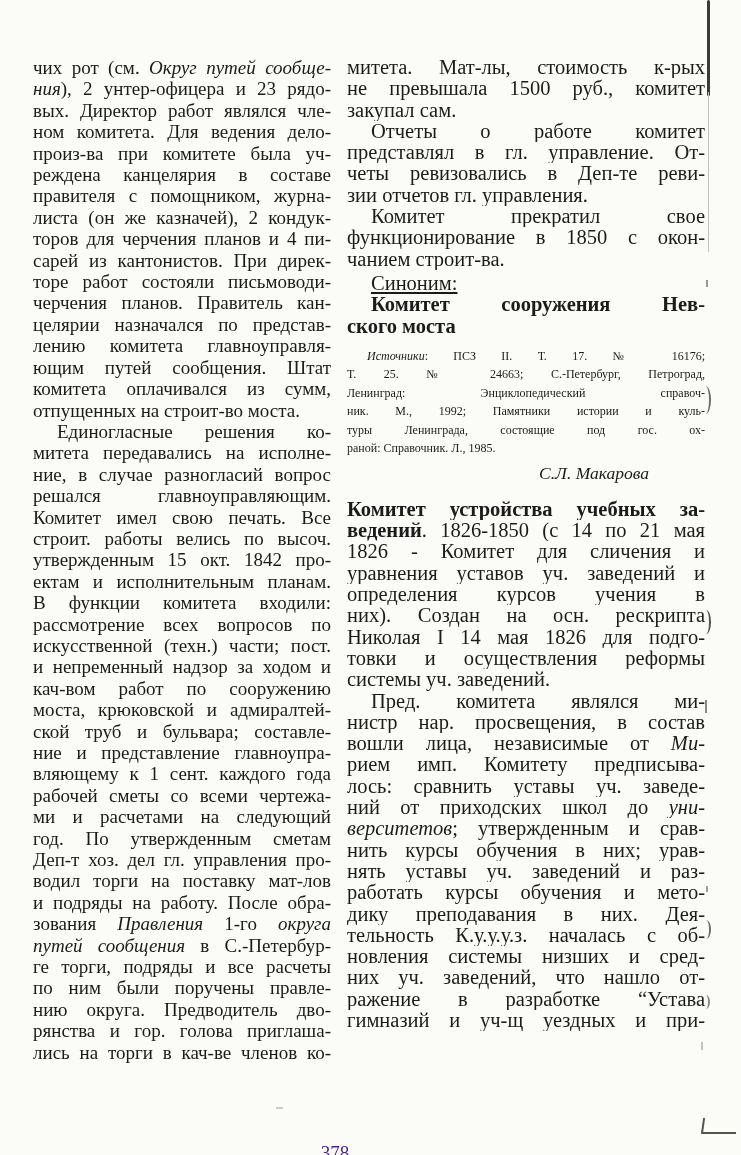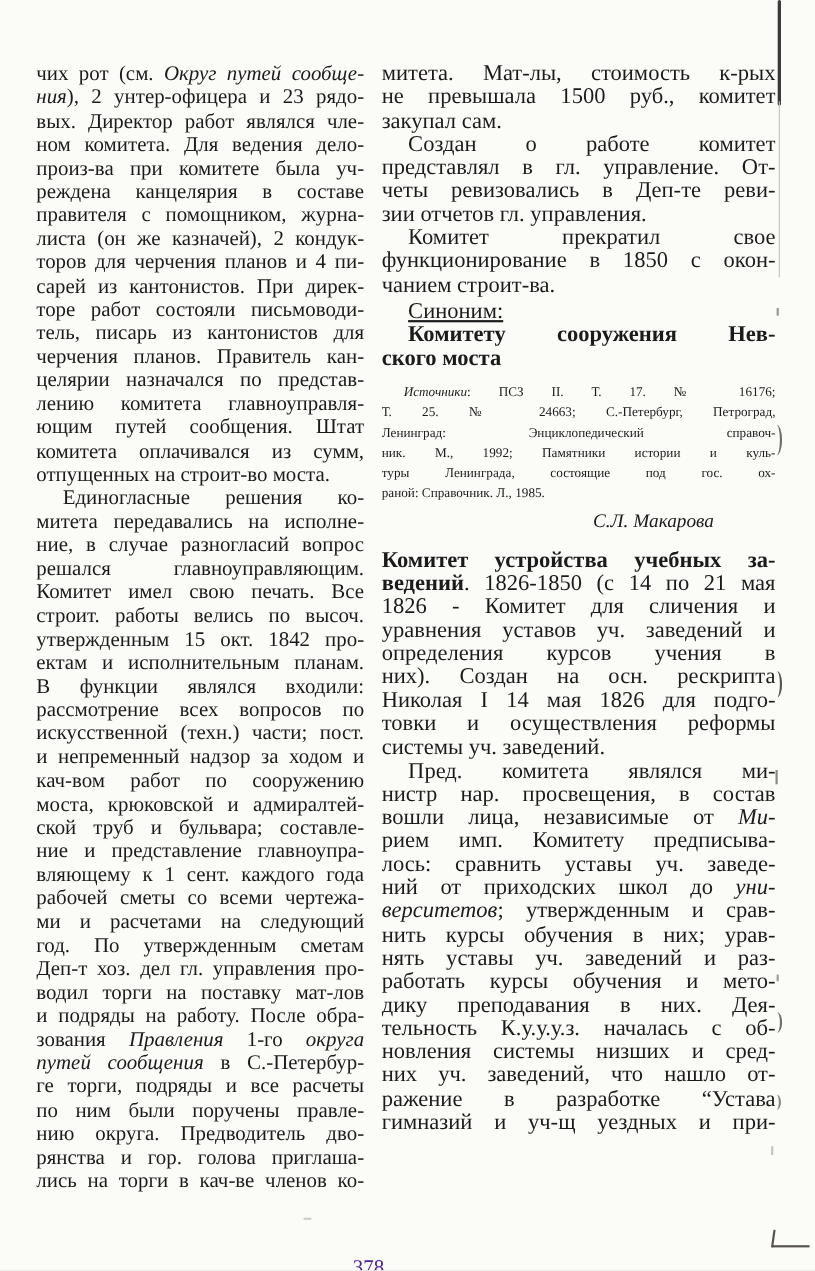--- a/index.html
+++ b/index.html
@@ -65,38 +65,37 @@
         <div class="line"><span class="i">ния</span><span>), 2 унтер-офицера и 23 рядо-</span></div>
         <div class="line"><span>вых. Директор работ являлся чле-</span></div>
         <div class="line"><span>ном комитета. Для ведения дело-</span></div>
         <div class="line"><span>произ-ва при комитете была уч-</span></div>
         <div class="line"><span>реждена канцелярия в составе</span></div>
         <div class="line"><span>правителя с помощником, журна-</span></div>
         <div class="line"><span>листа (он же казначей), 2 кондук-</span></div>
         <div class="line"><span>торов для черчения планов и 4 пи-</span></div>
         <div class="line"><span>сарей из кантонистов. При дирек-</span></div>
         <div class="line"><span>торе работ состояли письмоводи-</span></div>
-        <div class="line"><span>тель, писарь из кантонистов для</span></div>
         <div class="line"><span>черчения планов. Правитель кан-</span></div>
         <div class="line"><span>целярии назначался по представ-</span></div>
         <div class="line"><span>лению комитета главноуправля-</span></div>
         <div class="line"><span>ющим путей сообщения. Штат</span></div>
         <div class="line"><span>комитета оплачивался из сумм,</span></div>
         <div class="line end"><span>отпущенных на строит-во моста.</span></div>
       </div>
       <div class="block blk-body">
         <div class="line indent"><span>Единогласные решения ко-</span></div>
         <div class="line"><span>митета передавались на исполне-</span></div>
         <div class="line"><span>ние, в случае разногласий вопрос</span></div>
         <div class="line"><span>решался главноуправляющим.</span></div>
         <div class="line"><span>Комитет имел свою печать. Все</span></div>
         <div class="line"><span>строит. работы велись по высоч.</span></div>
         <div class="line"><span>утвержденным 15 окт. 1842 про-</span></div>
         <div class="line"><span>ектам и исполнительным планам.</span></div>
-        <div class="line"><span>В функции являлся входили:</span></div>
+        <div class="line"><span>В функции комитета входили:</span></div>
         <div class="line"><span>рассмотрение всех вопросов по</span></div>
         <div class="line"><span>искусственной (техн.) части; пост.</span></div>
         <div class="line"><span>и непременный надзор за ходом и</span></div>
         <div class="line"><span>кач-вом работ по сооружению</span></div>
         <div class="line"><span>моста, крюковской и адмиралтей-</span></div>
         <div class="line"><span>ской труб и бульвара; составле-</span></div>
         <div class="line"><span>ние и представление главноупра-</span></div>
         <div class="line"><span>вляющему к 1 сент. каждого года</span></div>
         <div class="line"><span>рабочей сметы со всеми чертежа-</span></div>
         <div class="line"><span>ми и расчетами на следующий</span></div>
@@ -113,35 +112,35 @@
         <div class="line"><span>лись на торги в кач-ве членов ко-</span></div>
       </div>
     </div>
   <div class="col col-right">
       <div class="block blk-body">
         <div class="line"><span>митета. Мат-лы, стоимость к-рых</span></div>
         <div class="line"><span>не превышала 1500 руб., комитет</span></div>
         <div class="line end"><span>закупал сам.</span></div>
       </div>
       <div class="block blk-body">
-        <div class="line indent"><span>Создан о работе комитет</span></div>
+        <div class="line indent"><span>Отчеты о работе комитет</span></div>
         <div class="line"><span>представлял в гл. управление. От-</span></div>
         <div class="line"><span>четы ревизовались в Деп-те реви-</span></div>
         <div class="line end"><span>зии отчетов гл. управления.</span></div>
       </div>
       <div class="block blk-body">
         <div class="line indent"><span>Комитет прекратил свое</span></div>
         <div class="line"><span>функционирование в 1850 с окон-</span></div>
         <div class="line end"><span>чанием строит-ва.</span></div>
       </div>
       <div class="block blk-syn-label">
         <div class="line end indent"><span>Синоним:</span></div>
       </div>
       <div class="block blk-syn-title">
-        <div class="line indent"><span class="b">Комитету сооружения Нев-</span></div>
+        <div class="line indent"><span class="b">Комитет сооружения Нев-</span></div>
         <div class="line end"><span class="b">ского моста</span></div>
       </div>
       <div class="block blk-sources">
         <div class="line indent"><span class="i">Источники</span><span>: ПСЗ II. Т. 17. № 16176;</span></div>
         <div class="line"><span>Т. 25. № 24663; С.-Петербург, Петроград,</span></div>
         <div class="line"><span>Ленинград: Энциклопедический справоч-</span></div>
         <div class="line"><span>ник. М., 1992; Памятники истории и куль-</span></div>
         <div class="line"><span>туры Ленинграда, состоящие под гос. ох-</span></div>
         <div class="line end"><span>раной: Справочник. Л., 1985.</span></div>
       </div>

